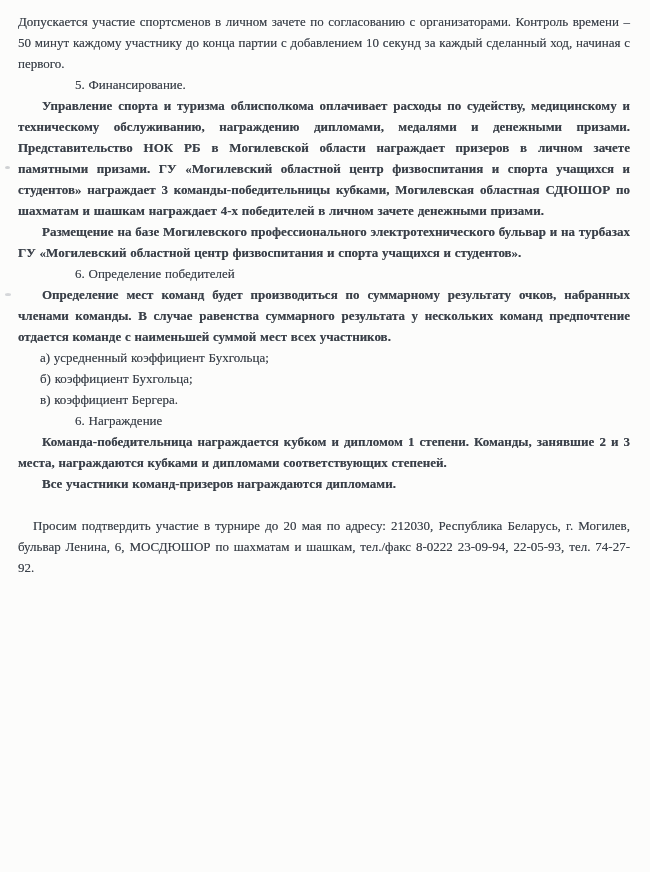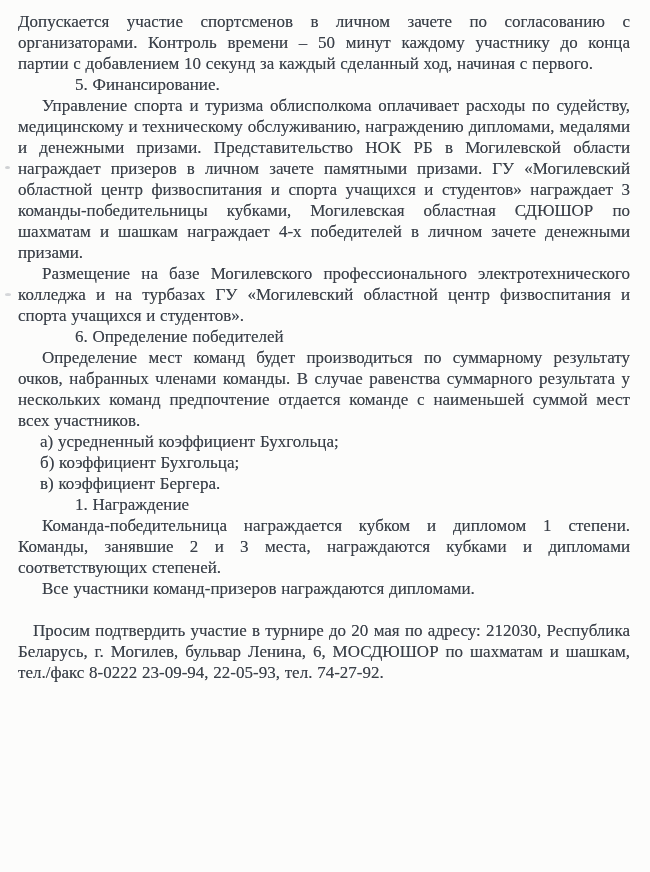--- a/index.html
+++ b/index.html
@@ -8,34 +8,35 @@
     background: #ffffff;
   }
   .page {
     position: relative;
     box-sizing: border-box;
     width: 650px;
     height: 872px;
     overflow: hidden;
     background: #fcfcfb;
     font-family: "Liberation Serif", "DejaVu Serif", serif;
-    font-size: 17px;
+    font-size: 13px;
     line-height: 21px;
     color: #3a4049;
     padding: 11px 20px 0 18px;
     
     text-shadow: 0 0 0.6px rgba(58, 64, 73, 0.55);
   }
   .page p {
     margin: 0;
     text-align: justify;
     word-spacing: 0.5px;
   }
   .indent {
     text-indent: 24px;
+    font-weight: bold;
   }
   .small-indent {
     text-indent: 15px;
   }
   .heading {
     text-indent: 57px;
     text-align: right;
   }
   .list-item {
     text-indent: 22px;
@@ -60,34 +61,34 @@
   <div class="speck speck-1"></div>
   <div class="speck speck-2"></div>
 
   <p>Допускается участие спортсменов в личном зачете по согласованию с организаторами. Контроль времени – 50 минут каждому участнику до конца партии с добавлением 10 секунд за каждый сделанный ход, начиная с первого.</p>
 
   <p class="heading">5. Финансирование.</p>
 
   <p class="indent">Управление спорта и туризма облисполкома оплачивает расходы по судейству, медицинскому и техническому обслуживанию, награждению дипломами, медалями и денежными призами. Представительство НОК РБ в Могилевской области награждает призеров в личном зачете памятными призами. ГУ «Могилевский областной центр физвоспитания и спорта учащихся и студентов» награждает 3 команды-победительницы кубками, Могилевская областная СДЮШОР по шахматам и шашкам награждает 4-х победителей в личном зачете денежными призами.</p>
 
 
-  <p class="indent">Размещение на базе Могилевского профессионального электротехнического колледжа и на турбазах ГУ «Могилевский областной центр физвоспитания и спорта учащихся и студентов».</p>
+  <p class="indent">Размещение на базе Могилевского профессионального электротехнического бульвар и на турбазах ГУ «Могилевский областной центр физвоспитания и спорта учащихся и студентов».</p>
 
   <p class="heading">6. Определение победителей</p>
 
   <p class="indent">Определение мест команд будет производиться по суммарному результату очков, набранных членами команды. В случае равенства суммарного результата у нескольких команд предпочтение отдается команде с наименьшей суммой мест всех участников.</p>
 
 
   <p class="list-item">а) усредненный коэффициент Бухгольца;</p>
 
   <p class="list-item">б) коэффициент Бухгольца;</p>
 
   <p class="list-item">в) коэффициент Бергера.</p>
 
-  <p class="heading">1. Награждение</p>
+  <p class="heading">6. Награждение</p>
 
   <p class="indent">Команда-победительница награждается кубком и дипломом 1 степени. Команды, занявшие 2 и 3 места, награждаются кубками и дипломами соответствующих степеней.</p>
 
   <p class="indent">Все участники команд-призеров награждаются дипломами.</p>
 
 
   <p class="small-indent gap-before">Просим подтвердить участие в турнире до 20 мая по адресу: 212030, Республика Беларусь, г. Могилев, бульвар Ленина, 6, МОСДЮШОР по шахматам и шашкам, тел./факс 8-0222 23-09-94, 22-05-93, тел. 74-27-92.</p>
 
 </div>
 

